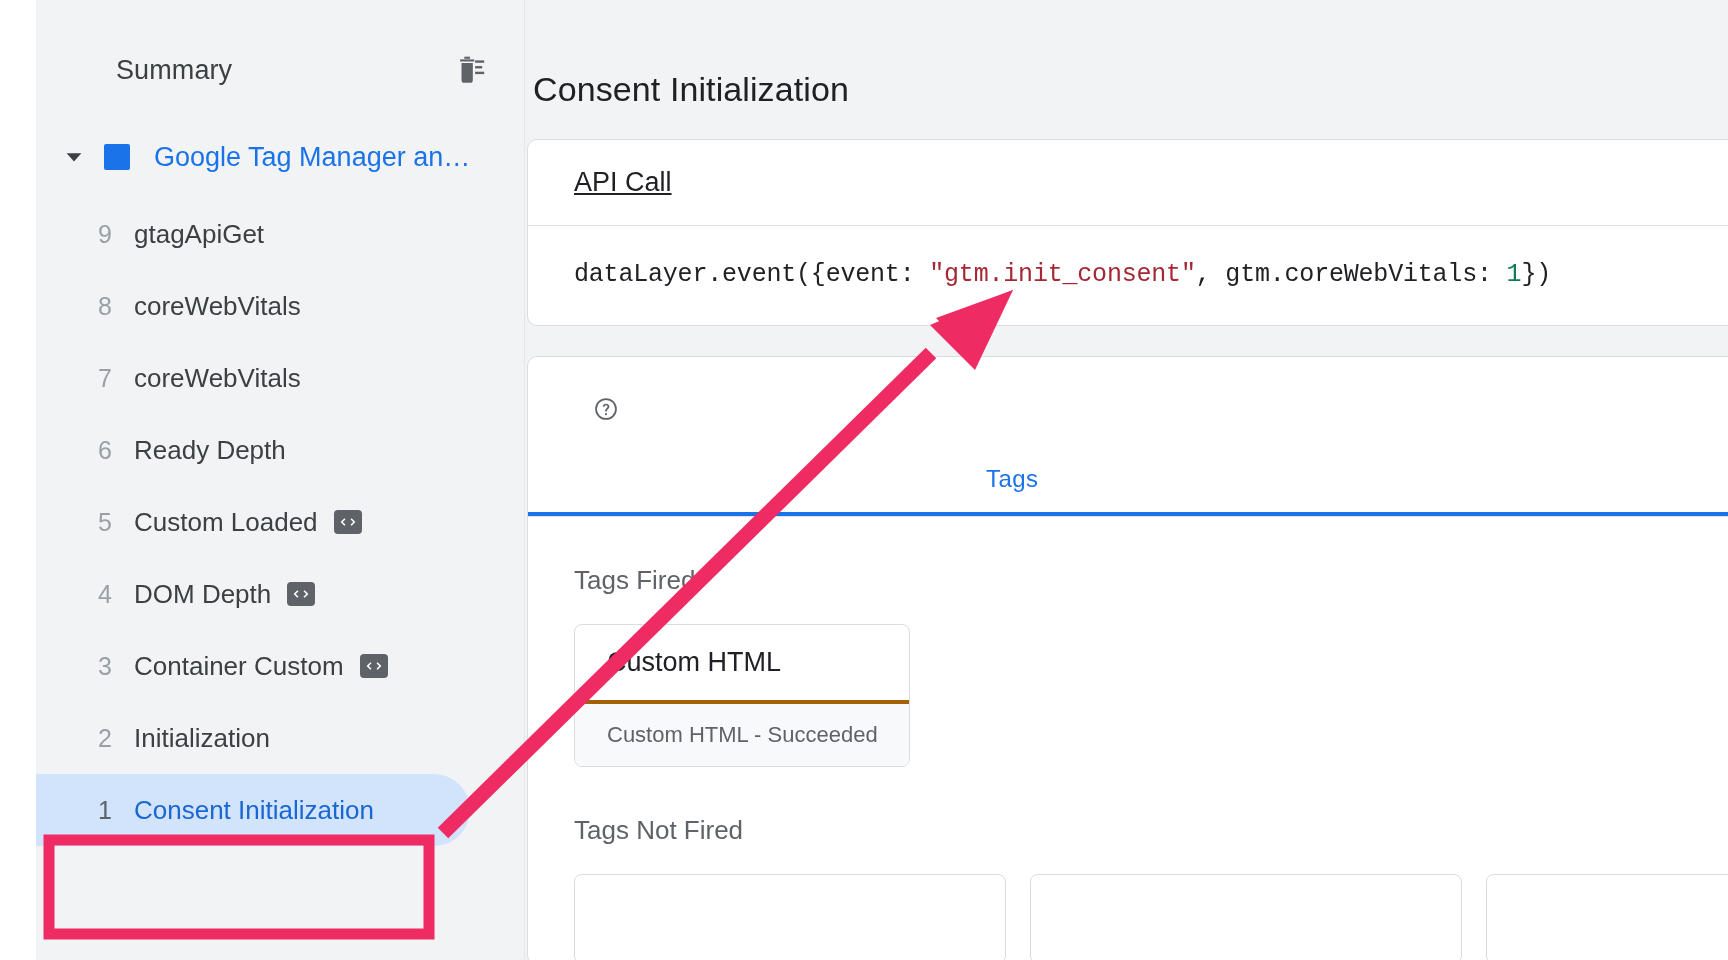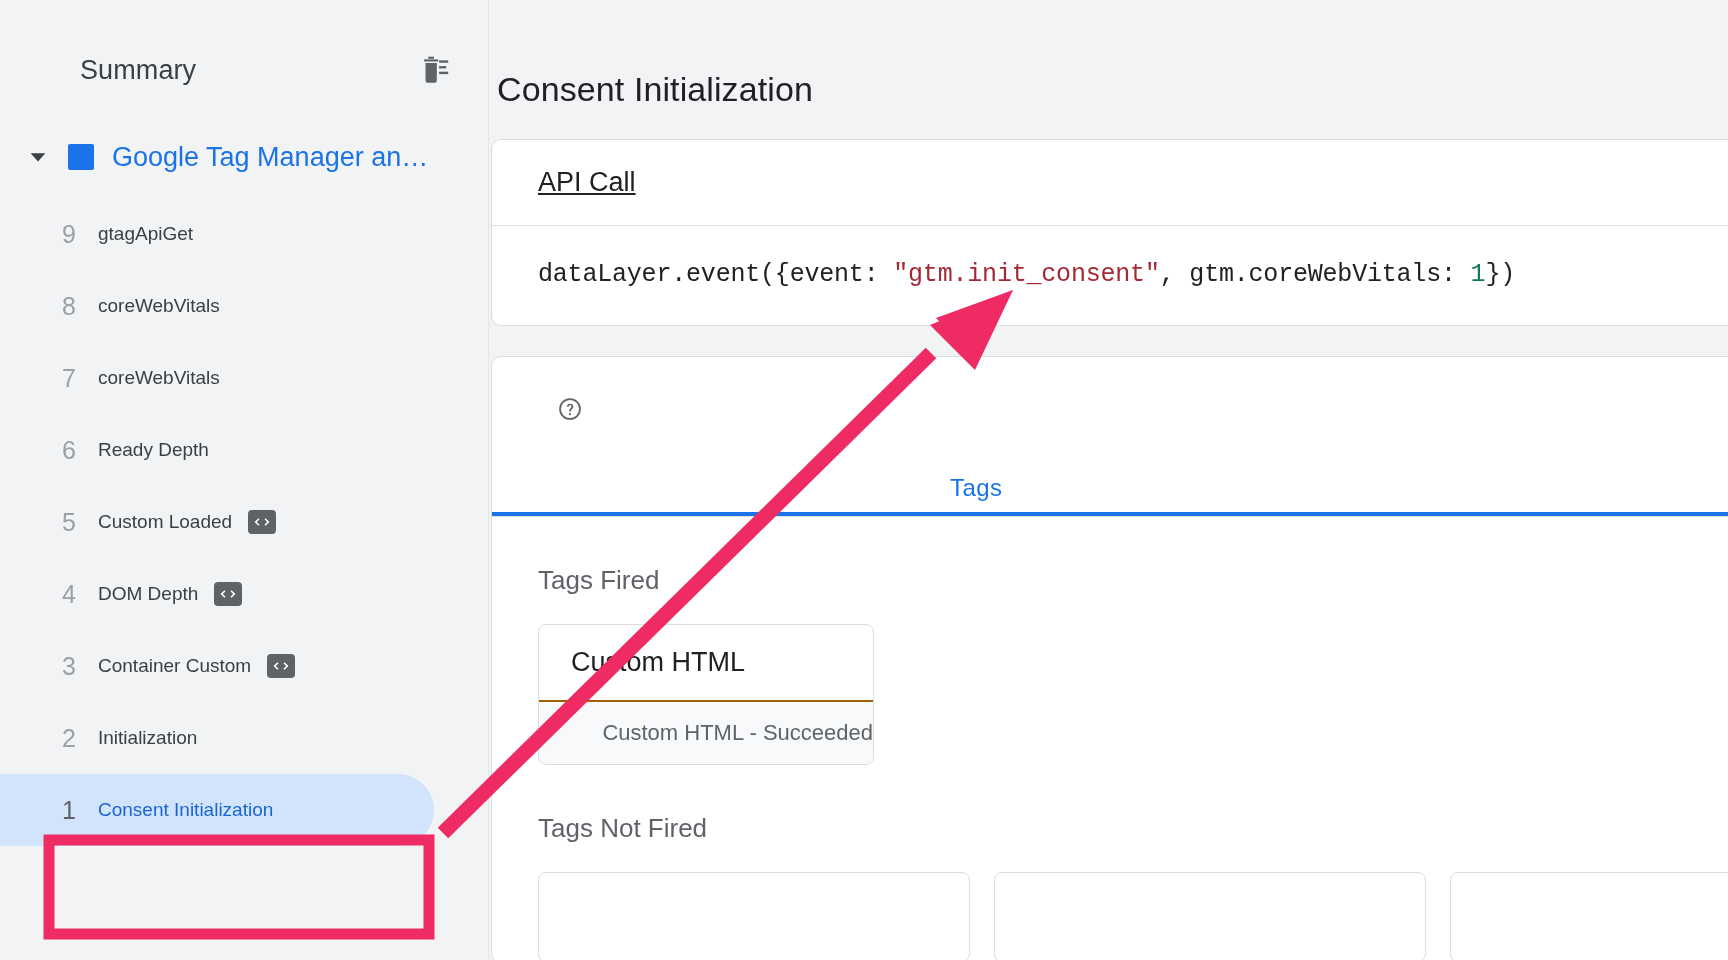--- a/index.html
+++ b/index.html
@@ -8,20 +8,21 @@
     width: 1728px; height: 960px;
     overflow: hidden;
     background: #ffffff;
     font-family: "Liberation Sans", sans-serif;
     -webkit-font-smoothing: antialiased;
   }
   #root {
     position: relative;
     width: 1728px; height: 960px;
     display: flex;
+    padding-left: 36px;
   }
 
   
   .sidebar {
     position: relative;
     width: 489px;
     height: 960px;
     background: #f1f3f4;
     border-right: 1px solid #e4e6e8;
     flex: 0 0 489px;
@@ -64,21 +65,21 @@
   }
   .caret svg { display:block; }
   .root-swatch {
     width: 26px; height: 26px;
     background: #1a73e8;
     border-radius: 2px;
     margin-left: 16px;
     flex: 0 0 26px;
   }
   .root-label {
-    margin-left: 18px;
+    margin-left: 24px;
     font-size: 27px;
     color: #1a73e8;
     white-space: nowrap;
     overflow: hidden;
     text-overflow: ellipsis;
     max-width: 330px;
   }
 
   .event-list { margin-top: 14px; }
   .event-row {
@@ -90,21 +91,21 @@
     cursor: pointer;
   }
   .event-index {
     width: 36px;
     flex: 0 0 36px;
     font-size: 25px;
     color: #9aa0a6;
     text-align: left;
   }
   .event-label {
-    font-size: 19px;
+    font-size: 26px;
     color: #3c4043;
     white-space: nowrap;
   }
   .code-chip {
     margin-left: 16px;
     width: 28px; height: 24px;
     background: #5f6368;
     border-radius: 4px;
     display: inline-flex;
     align-items: center;
@@ -185,21 +186,21 @@
   }
 
   .tabstrip {
     position: relative;
     height: 56px;
     border-bottom: 1px solid #e0e0e0;
   }
   .tab {
     position: absolute;
     left: 436px;
-    top: 9px;
+    top: 0;
     font-size: 24px;
     color: #1a73e8;
     letter-spacing: .4px;
     padding: 4px 22px 0 22px;
     cursor: pointer;
   }
   .tab-underline {
     position: absolute;
     left: 0; right: 0; bottom: 0;
     height: 4px;
@@ -220,26 +221,25 @@
     overflow: hidden;
     background: #fff;
     cursor: pointer;
   }
   .tag-card-title {
     font-size: 27px;
     color: #202124;
     padding: 22px 0 22px 32px;
   }
   .tag-card-footer {
-    border-top: 2px solid #a16207;
+    border-top: 4px solid #a16207;
     background: #f8f9fa;
     font-size: 22px;
     color: #5f6368;
     padding: 18px 0 18px 32px;
-    text-align: right;
   }
 
   .notfired-row {
     display: flex;
     gap: 24px;
     margin: 28px 0 0 46px;
   }
   .notfired-card {
     width: 432px;
     height: 90px;

